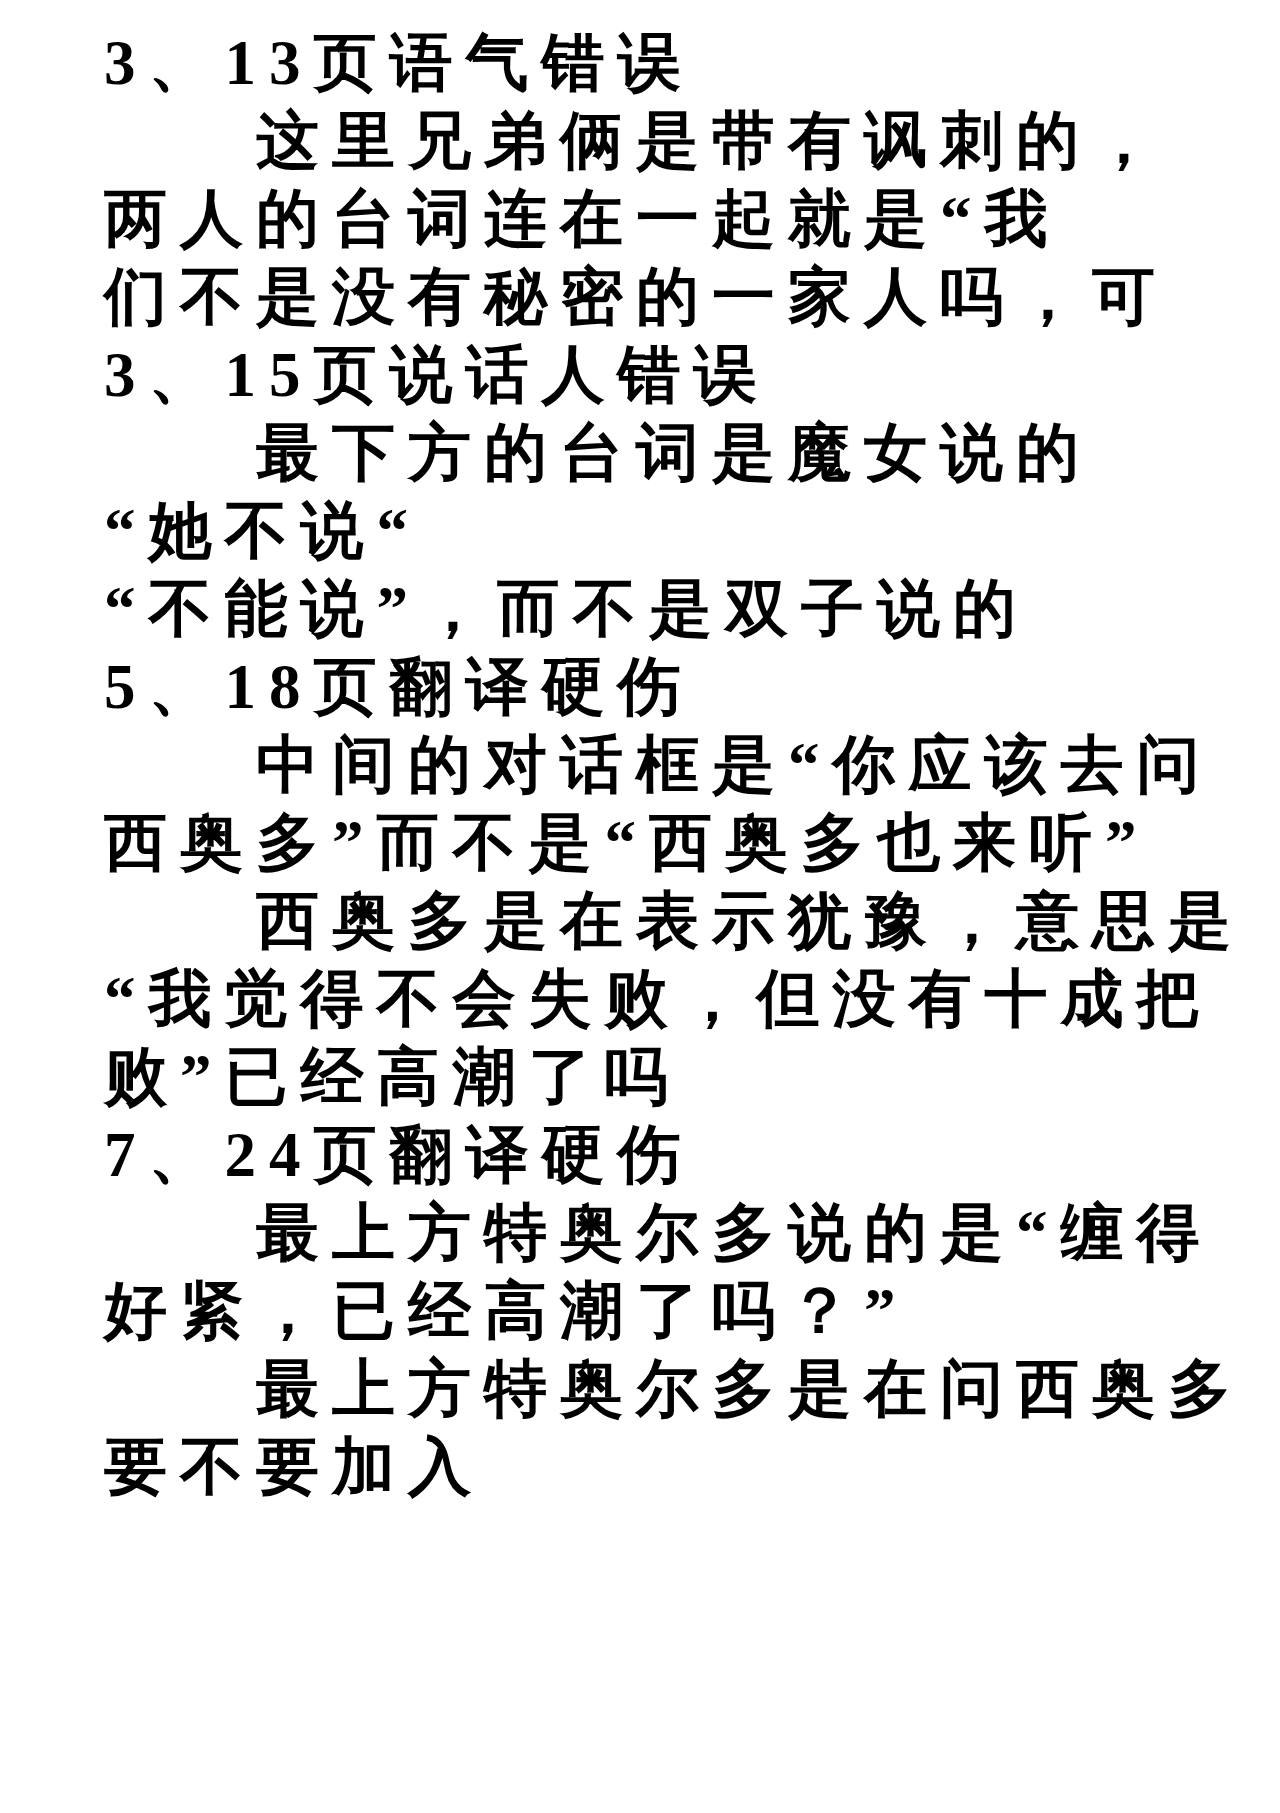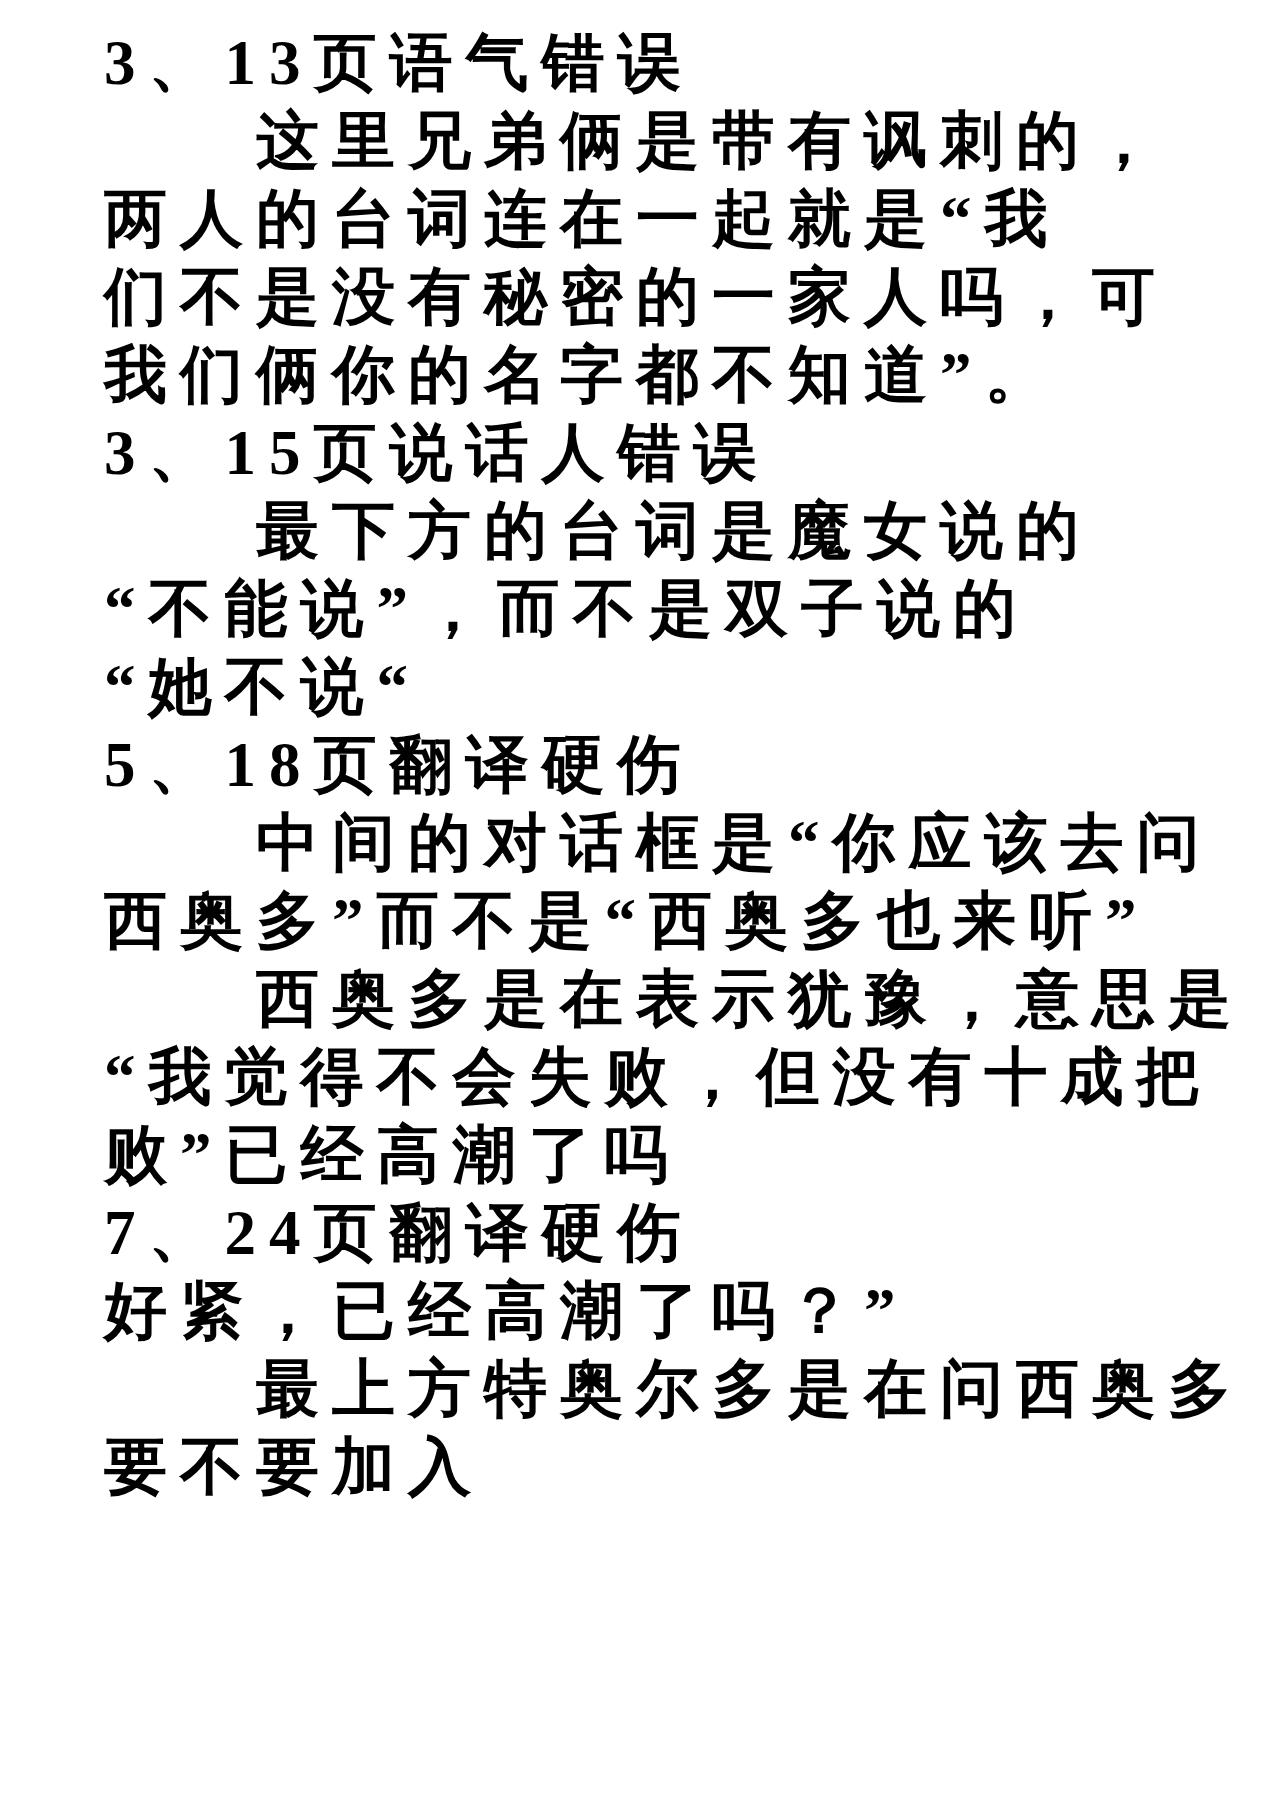--- a/index.html
+++ b/index.html
@@ -32,28 +32,28 @@
   }
 </style>
 </head>
 <body>
 
 <div class="doc">
   <div class="line heading">3、13页语气错误</div>
   <div class="line para-start">这里兄弟俩是带有讽刺的，</div>
   <div class="line">两人的台词连在一起就是“我</div>
   <div class="line">们不是没有秘密的一家人吗，可</div>
-  <div class="line">我们俩你的名字都不知道”。</div>
   <div class="line heading">3、15页说话人错误</div>
   <div class="line para-start">最下方的台词是魔女说的</div>
+  <div class="line">“她不说“</div>
   <div class="line">“不能说”，而不是双子说的</div>
-  <div class="line">“她不说“</div>
   <div class="line heading">5、18页翻译硬伤</div>
   <div class="line para-start">中间的对话框是“你应该去问</div>
   <div class="line">西奥多”而不是“西奥多也来听”</div>
   <div class="line para-start">西奥多是在表示犹豫，意思是</div>
   <div class="line">“我觉得不会失败，但没有十成把</div>
   <div class="line">败”已经高潮了吗</div>
   <div class="line heading">7、24页翻译硬伤</div>
+  <div class="line para-start">最上方特奥尔多说的是“缠得</div>
   <div class="line">好紧，已经高潮了吗？”</div>
   <div class="line para-start">最上方特奥尔多是在问西奥多</div>
   <div class="line">要不要加入</div>
 </div>
 
 </body></html>

